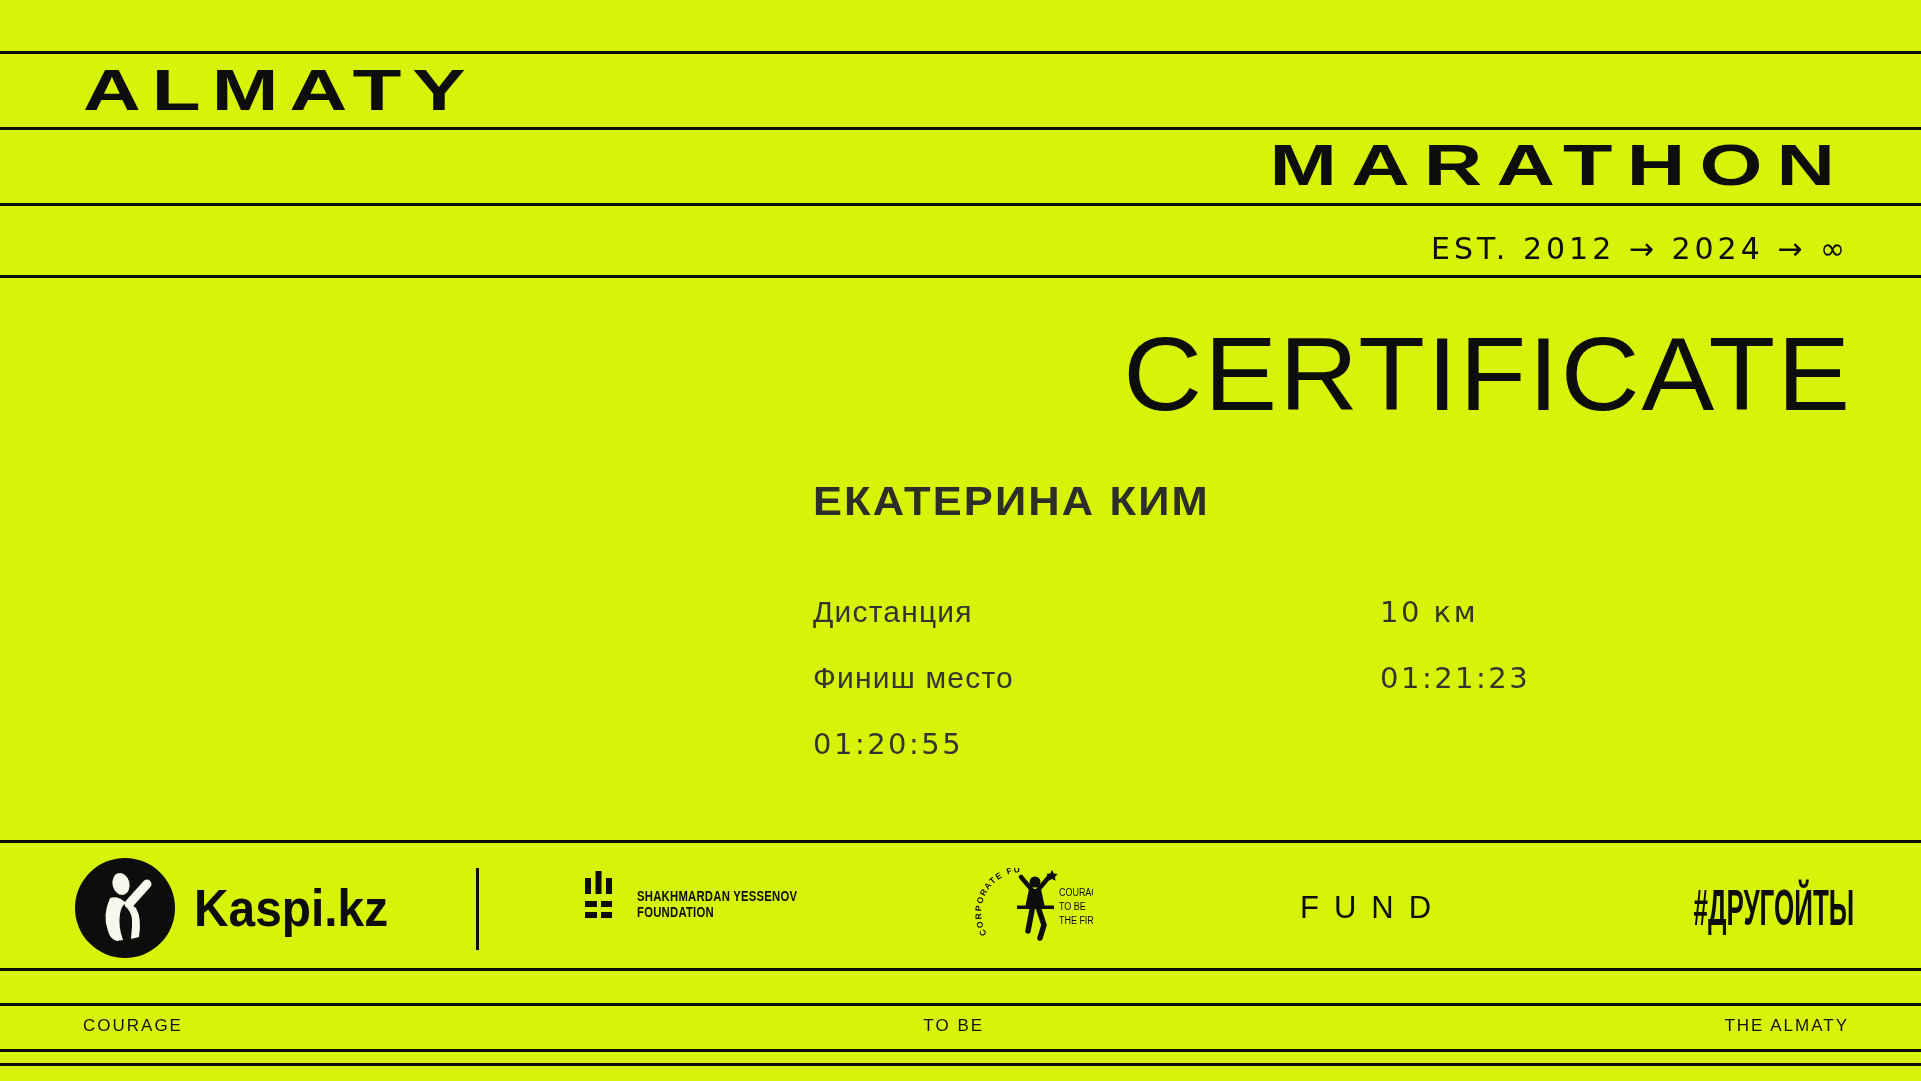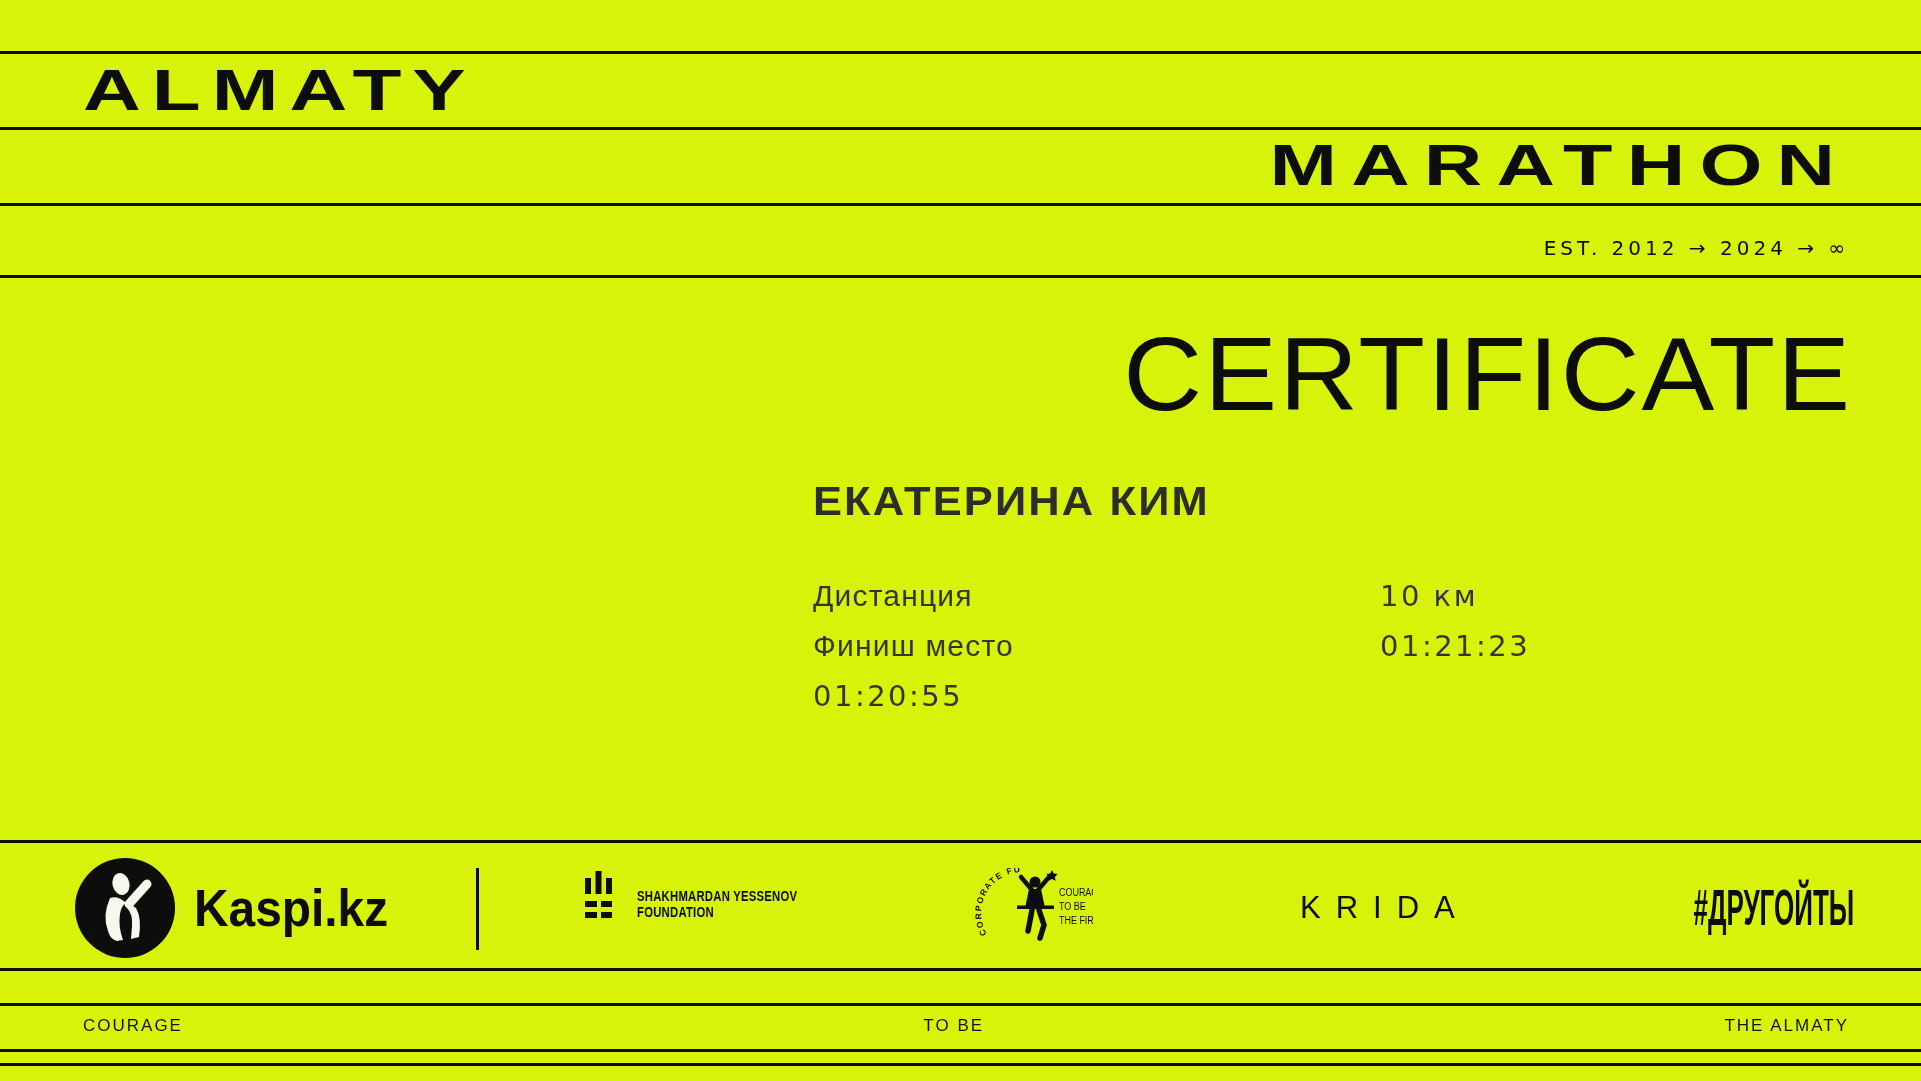--- a/index.html
+++ b/index.html
@@ -21,34 +21,34 @@
     transform:scaleX(1.38);transform-origin:left center;white-space:nowrap;
   }
   .brand-event{
     right:83px;top:127px;height:76px;
     font-size:57px;font-weight:700;letter-spacing:10px;
     transform:scaleX(1.42);transform-origin:right center;white-space:nowrap;
   }
   .brand-est{
     right:83px;top:203px;height:90px;
     font-family:"DejaVu Sans", sans-serif;
-    font-size:20px;font-weight:400;letter-spacing:4px;white-space:nowrap;
+    font-size:30px;font-weight:400;letter-spacing:4px;white-space:nowrap;
   }
   .cert-title{
     position:absolute;right:80px;top:322px;
     font-size:104px;font-weight:400;letter-spacing:2px;line-height:1;
     transform:scaleX(1.05);transform-origin:right center;white-space:nowrap;
   }
   .participant{
     position:absolute;left:813px;top:478px;
     font-size:41px;font-weight:700;letter-spacing:2px;color:#2c2e27;
     transform:scaleX(1.06);transform-origin:left center;white-space:nowrap;
   }
   .results{position:absolute;left:813px;top:571px;width:860px;}
-  .result-row{height:50px;display:flex;align-items:center;color:#34362e;}
+  .result-row{height:50px;display:flex;align-items:center;color:#34362e;margin-top:16px;}
   .result-label{width:567px;font-size:30px;letter-spacing:1.2px;white-space:nowrap;}
   .result-value{
     font-family:"DejaVu Sans", sans-serif;
     font-size:29px;letter-spacing:2.5px;white-space:nowrap;
   }
 
   .kaspi-logo{position:absolute;left:75px;top:858px;width:100px;height:100px;}
   .kaspi-word{
     position:absolute;left:194px;top:858px;height:100px;display:flex;align-items:center;
     font-size:52px;font-weight:700;transform:scaleX(0.92);transform-origin:left center;
@@ -161,21 +161,21 @@
       <path d="M59,42 L55,63" stroke="#0d0d0b" stroke-width="5.5" stroke-linecap="round"></path>
       <path d="M66,42 L71,57 L67,70" stroke="#0d0d0b" stroke-width="5.5" stroke-linecap="round" fill="none"></path>
     </g>
     <g transform="translate(86,0) scale(0.78,1)" fill="#0d0d0b">
       <text x="0" y="28" font-size="11.5">COURAGE</text>
       <text x="0" y="42" font-size="11.5">TO BE</text>
       <text x="0" y="56" font-size="11.5">THE FIRST!</text>
     </g>
   </svg>
 
-  <div class="krida-word">KRIDA</div>
+  <div class="krida-word">FUND</div>
   <div class="hashtag-word">#ДРУГОЙТЫ</div>
 
   <div class="tagline">
     <span>COURAGE</span>
     <span>TO BE</span>
     <span>THE ALMATY</span>
   </div>
 
 </div>
 

